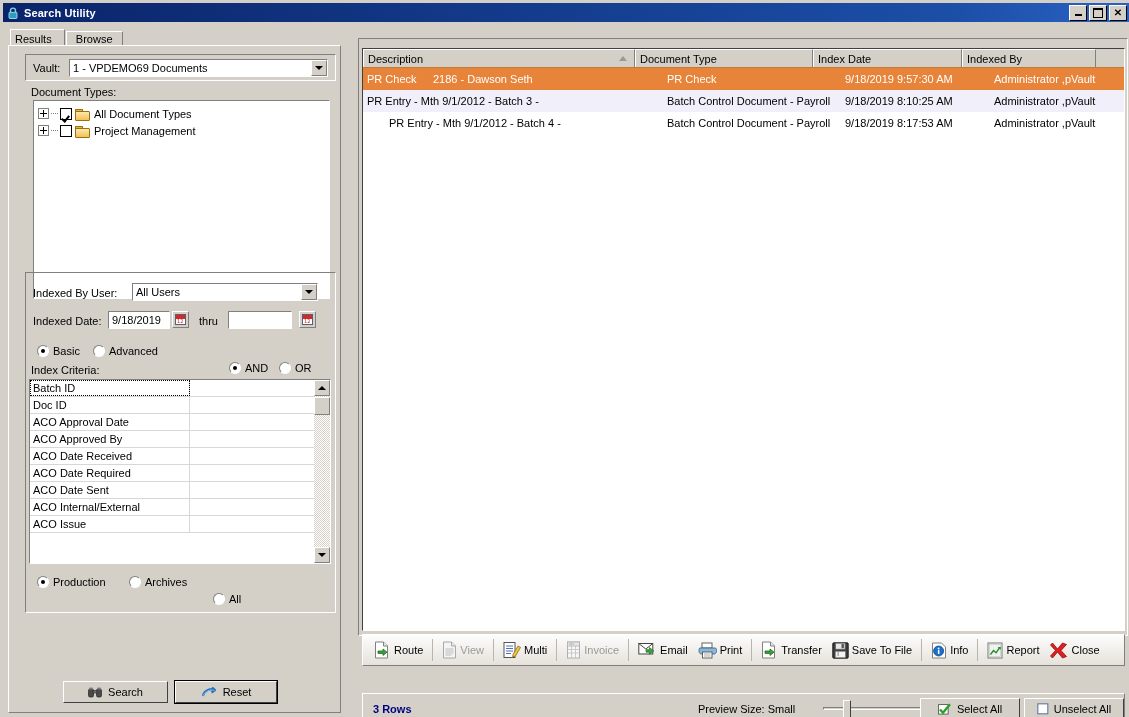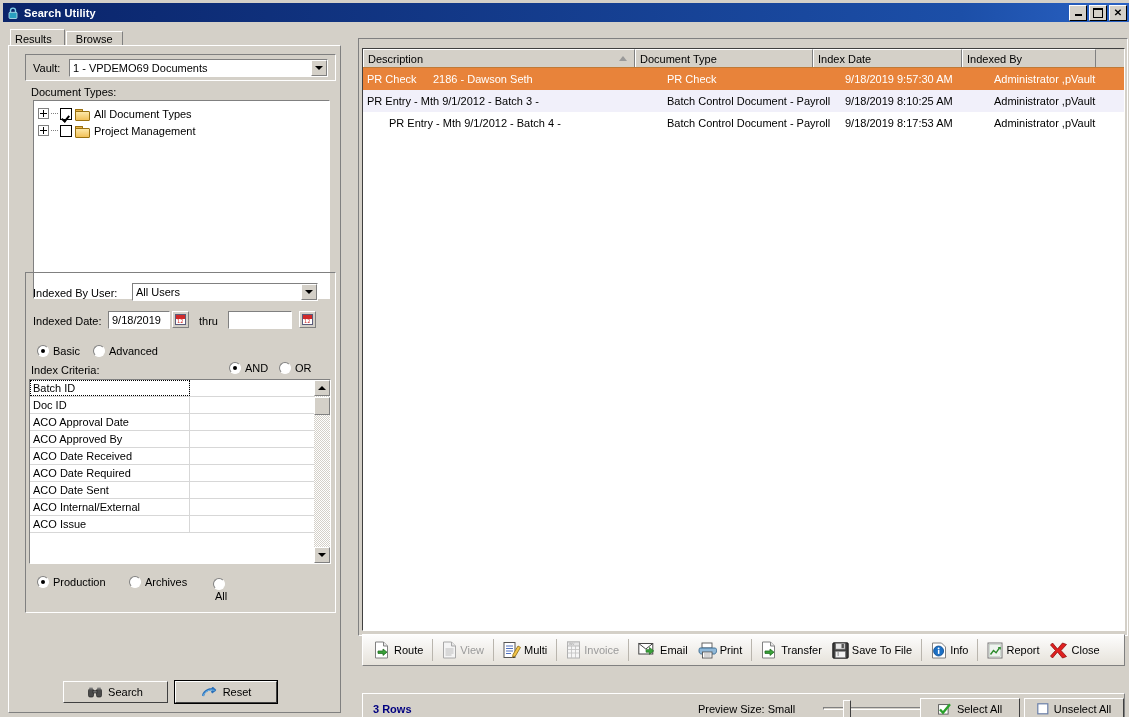--- a/index.html
+++ b/index.html
@@ -323,21 +323,21 @@
     </div>
 
     <div class="ritem" style="left:28px;top:530px;">
       <span class="radio on"></span>
       <span>Production</span>
     </div>
     <div class="ritem" style="left:120px;top:530px;">
       <span class="radio"></span>
       <span>Archives</span>
     </div>
-    <div class="ritem" style="left:204px;top:532px;flex-direction:column;">
+    <div class="ritem" style="left:204px;top:547px;">
       <span class="radio"></span>
       <span>All</span>
     </div>
 
     <div class="btn" style="left:54px;top:635px;width:105px;height:22px;">
       <span class="ib">
         <svg width="14" height="11" viewBox="0 0 14 11">
           <rect x="0.5" y="2" width="5" height="8" rx="1.5" fill="#4a4a4a" stroke="#222" stroke-width="0.7"></rect>
           <rect x="8.5" y="2" width="5" height="8" rx="1.5" fill="#4a4a4a" stroke="#222" stroke-width="0.7"></rect>
           <rect x="5" y="3.5" width="4" height="2.5" fill="#6f6f6f" stroke="#222" stroke-width="0.6"></rect>

